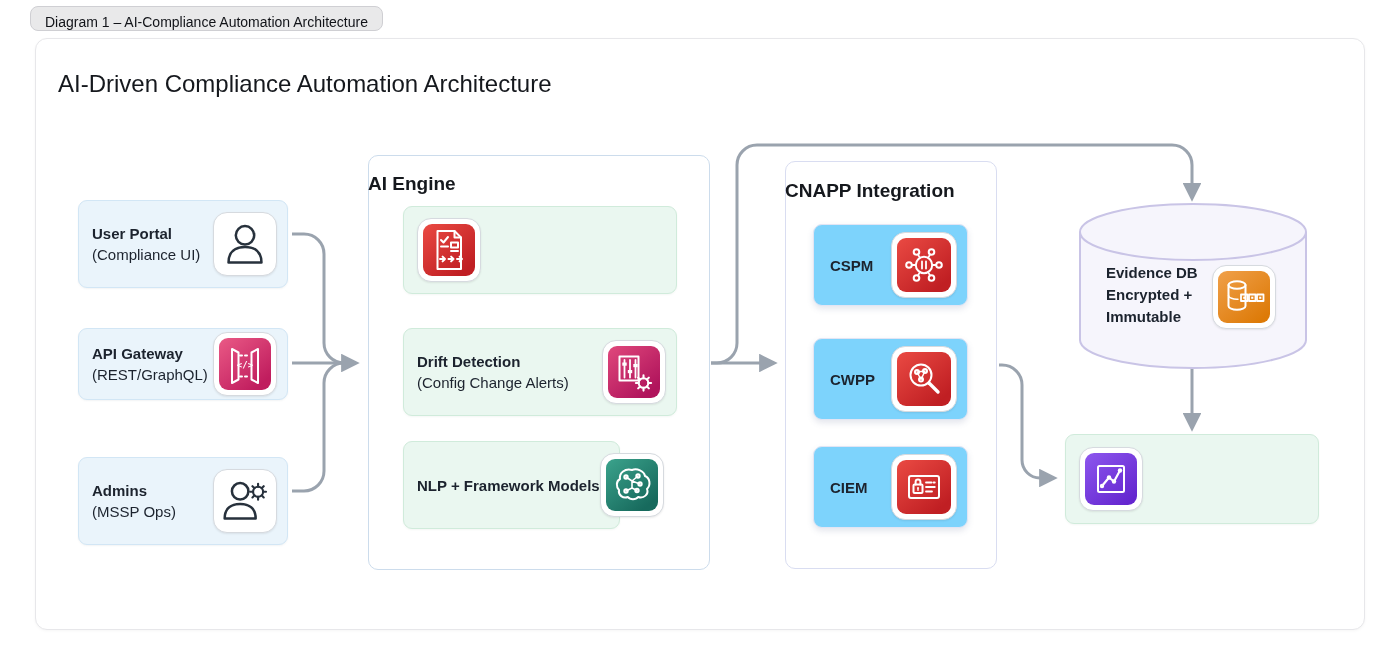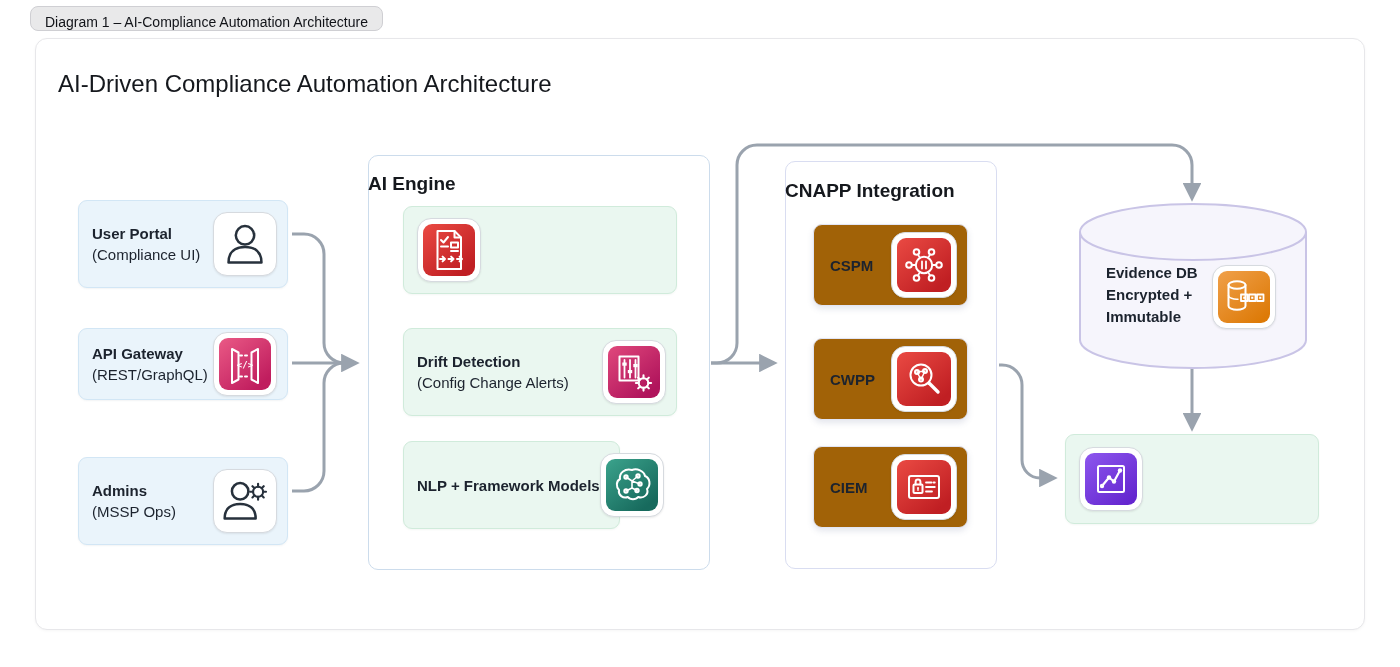--- a/index.html
+++ b/index.html
@@ -22,21 +22,21 @@
   .cb-cnapp  { border:1.5px solid #d9ddf1; }
   .container-title { position:absolute; font-size:19px; font-weight:700;
                      color:#15181d; z-index:2; }
 
   .node { position:absolute; display:flex; align-items:center; justify-content:space-between;
           border-radius:9px; padding:0 10px 0 13px; z-index:2; }
   .node .txt { font-size:15px; line-height:21px; color:#1c232e; white-space:nowrap; }
   .node .txt b { display:block; font-weight:700; }
   .blue  { background:#eaf4fb; border:1px solid #d2e6f5; box-shadow:0 1px 2px rgba(30,60,90,.06);margin-top:8px; }
   .green { background:#eaf7f0; border:1px solid #d0ebdb; box-shadow:0 1px 2px rgba(30,90,60,.05); }
-  .lav   { background:#a16207; border:1px solid #e2e5f4; box-shadow:0 3px 6px rgba(90,100,140,.16);padding-left:16px; }
+  .lav   { background:#7dd3fc; border:1px solid #e2e5f4; box-shadow:0 3px 6px rgba(90,100,140,.16);padding-left:16px; }
 
   .tile { background:#fff; border:1px solid #d6dadf; border-radius:14px;
           display:flex; align-items:center; justify-content:center;
           box-shadow:0 1px 2px rgba(0,0,0,.08); flex:0 0 auto; }
   .t64 { width:64px; height:64px; }
   .t66 { width:66px; height:66px; }
   .tile-inner { border-radius:9px; display:flex; align-items:center; justify-content:center; }
   .i52 { width:52px; height:52px; }
   .i54 { width:54px; height:54px; }
   .g-pink    { background:linear-gradient(140deg,#ea5a86 0%,#c01d5e 85%); }

